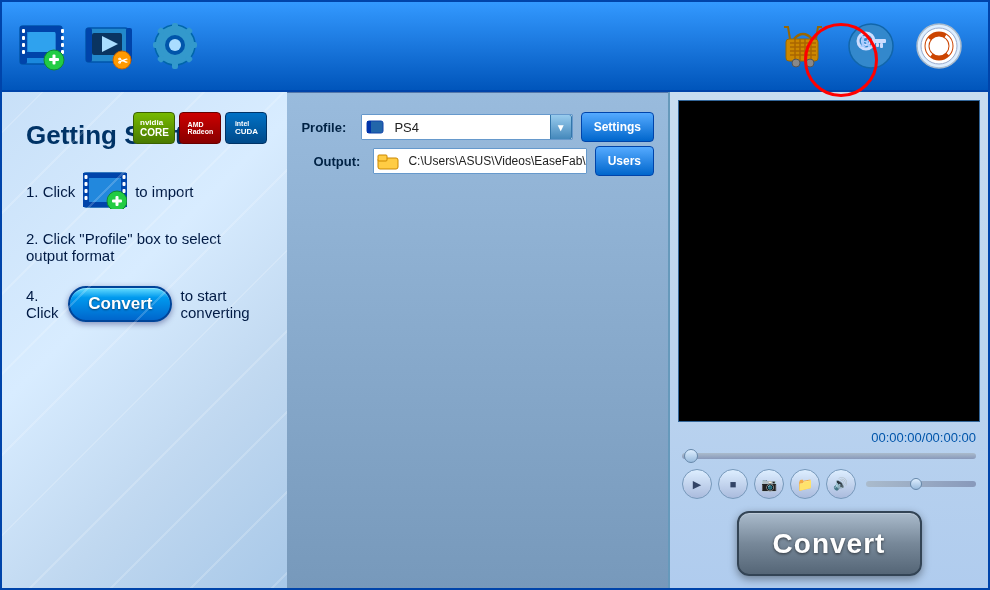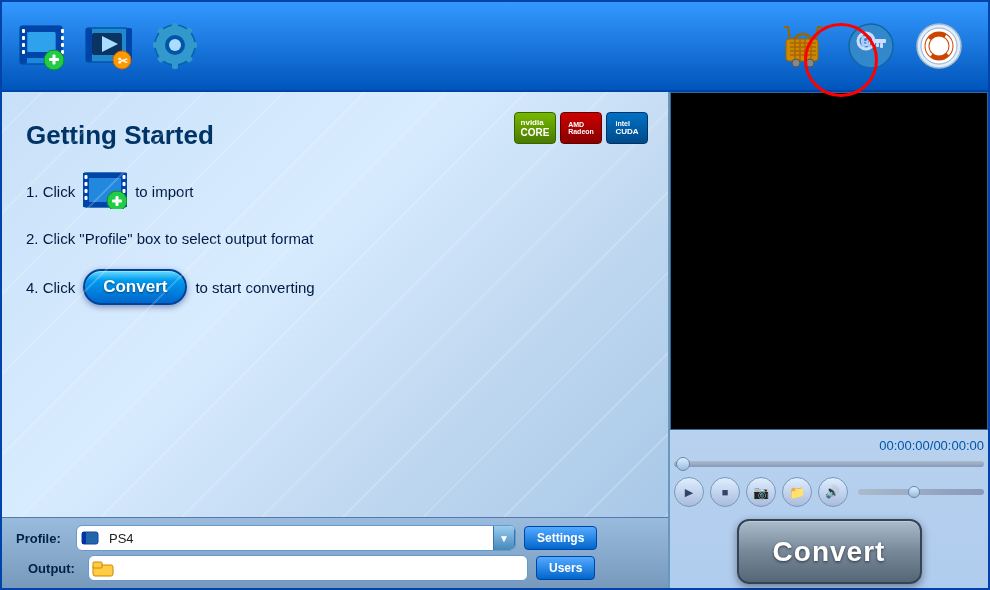--- a/index.html
+++ b/index.html
@@ -102,20 +102,21 @@
       box-shadow: 0 2px 6px rgba(0,0,80,0.4), inset 0 1px 0 rgba(255,255,255,0.3);
     }
 
     
     .right-panel {
       width: 320px;
       background: linear-gradient(180deg, #c8ddf0 0%, #b0ccee 100%);
       border-left: 2px solid #6699bb;
       display: flex;
       flex-direction: column;
+      padding: 8px;
     }
 
     .video-preview {
       flex: 1;
       background: #000;
       border: 1px solid #336699;
       margin-bottom: 6px;
     }
 
     .time-display {
@@ -203,21 +204,21 @@
       font-weight: bold;
       width: 52px;
     }
 
     .po-input {
       flex: 1;
       max-width: 440px;
       height: 26px;
       background: white;
       border: 1px solid #6699cc;
-      border-radius: 6px;
+      border-radius: 1px;
       padding: 0 6px;
       font-size: 12px;
       color: #222;
       display: flex;
       align-items: center;
       gap: 6px;
     }
 
     .dropdown-arrow {
       width: 22px;
@@ -227,21 +228,21 @@
       border-radius: 0 3px 3px 0;
       display: flex;
       align-items: center;
       justify-content: center;
       cursor: pointer;
       color: white;
       font-size: 10px;
     }
 
     .po-btn {
-      height: 24px;
+      height: 30px;
       padding: 0 12px;
       background: linear-gradient(180deg, #55aaff 0%, #0066cc 100%);
       border: 1px solid #0044aa;
       border-radius: 4px;
       color: white;
       font-size: 12px;
       font-weight: bold;
       cursor: pointer;
       display: flex;
       align-items: center;
@@ -275,21 +276,21 @@
     }
 
     .main-row {
       display: flex;
       flex: 1;
     }
 
     .left-section {
       flex: 1;
       display: flex;
-      flex-direction: column;
+      flex-direction: row;
     }
 
     .left-main {
       flex: 1;
       position: relative;
       background: linear-gradient(135deg, #c8e0f8 0%, #d8ecff 40%, #c0d8f0 70%, #a8c8e8 100%);
       padding: 18px 24px;
       overflow: hidden;
     }
 
@@ -304,21 +305,21 @@
         transparent 55px,
         rgba(255,255,255,0.18) 55px,
         rgba(255,255,255,0.18) 57px
       );
       pointer-events: none;
     }
 
     .left-bottom {
       background: linear-gradient(180deg, #99bbdd 0%, #7799bb 100%);
       border-top: 1px solid #5577aa;
-      padding: 7px 14px;
+      padding: 19px 14px;
     }
 
     
     .toolbar-icon-wrap {
       width: 58px;
       height: 62px;
       cursor: pointer;
       display: flex;
       align-items: center;
       justify-content: center;
@@ -539,20 +540,21 @@
           </div>
           <button class="po-btn">Settings</button>
         </div>
         <div class="po-row" style="margin-top:4px;margin-left:12px;">
           <span class="po-label">Output:</span>
           <div class="po-input" style="position:relative; display:flex; align-items:center; padding:0; overflow:hidden;">
             <svg width="22" height="18" viewBox="0 0 22 18" style="margin:0 3px; flex-shrink:0;">
               <rect x="1" y="6" width="20" height="11" rx="2" fill="#ffcc44" stroke="#cc8800" stroke-width="1"></rect>
               <rect x="1" y="3" width="9" height="6" rx="1" fill="#ffcc44" stroke="#cc8800" stroke-width="1"></rect>
             </svg>
+            <span style="flex:1; font-size:12px; color:#222;">C:\Users\ASUS\Videos\EaseFab\</span>
           </div>
           <button class="po-btn">Users</button>
         </div>
       </div>
     </div>
 
     <div class="right-panel">
       <div class="video-preview"></div>
       <div class="time-display">00:00:00/00:00:00</div>
       <div class="seek-bar-container">

